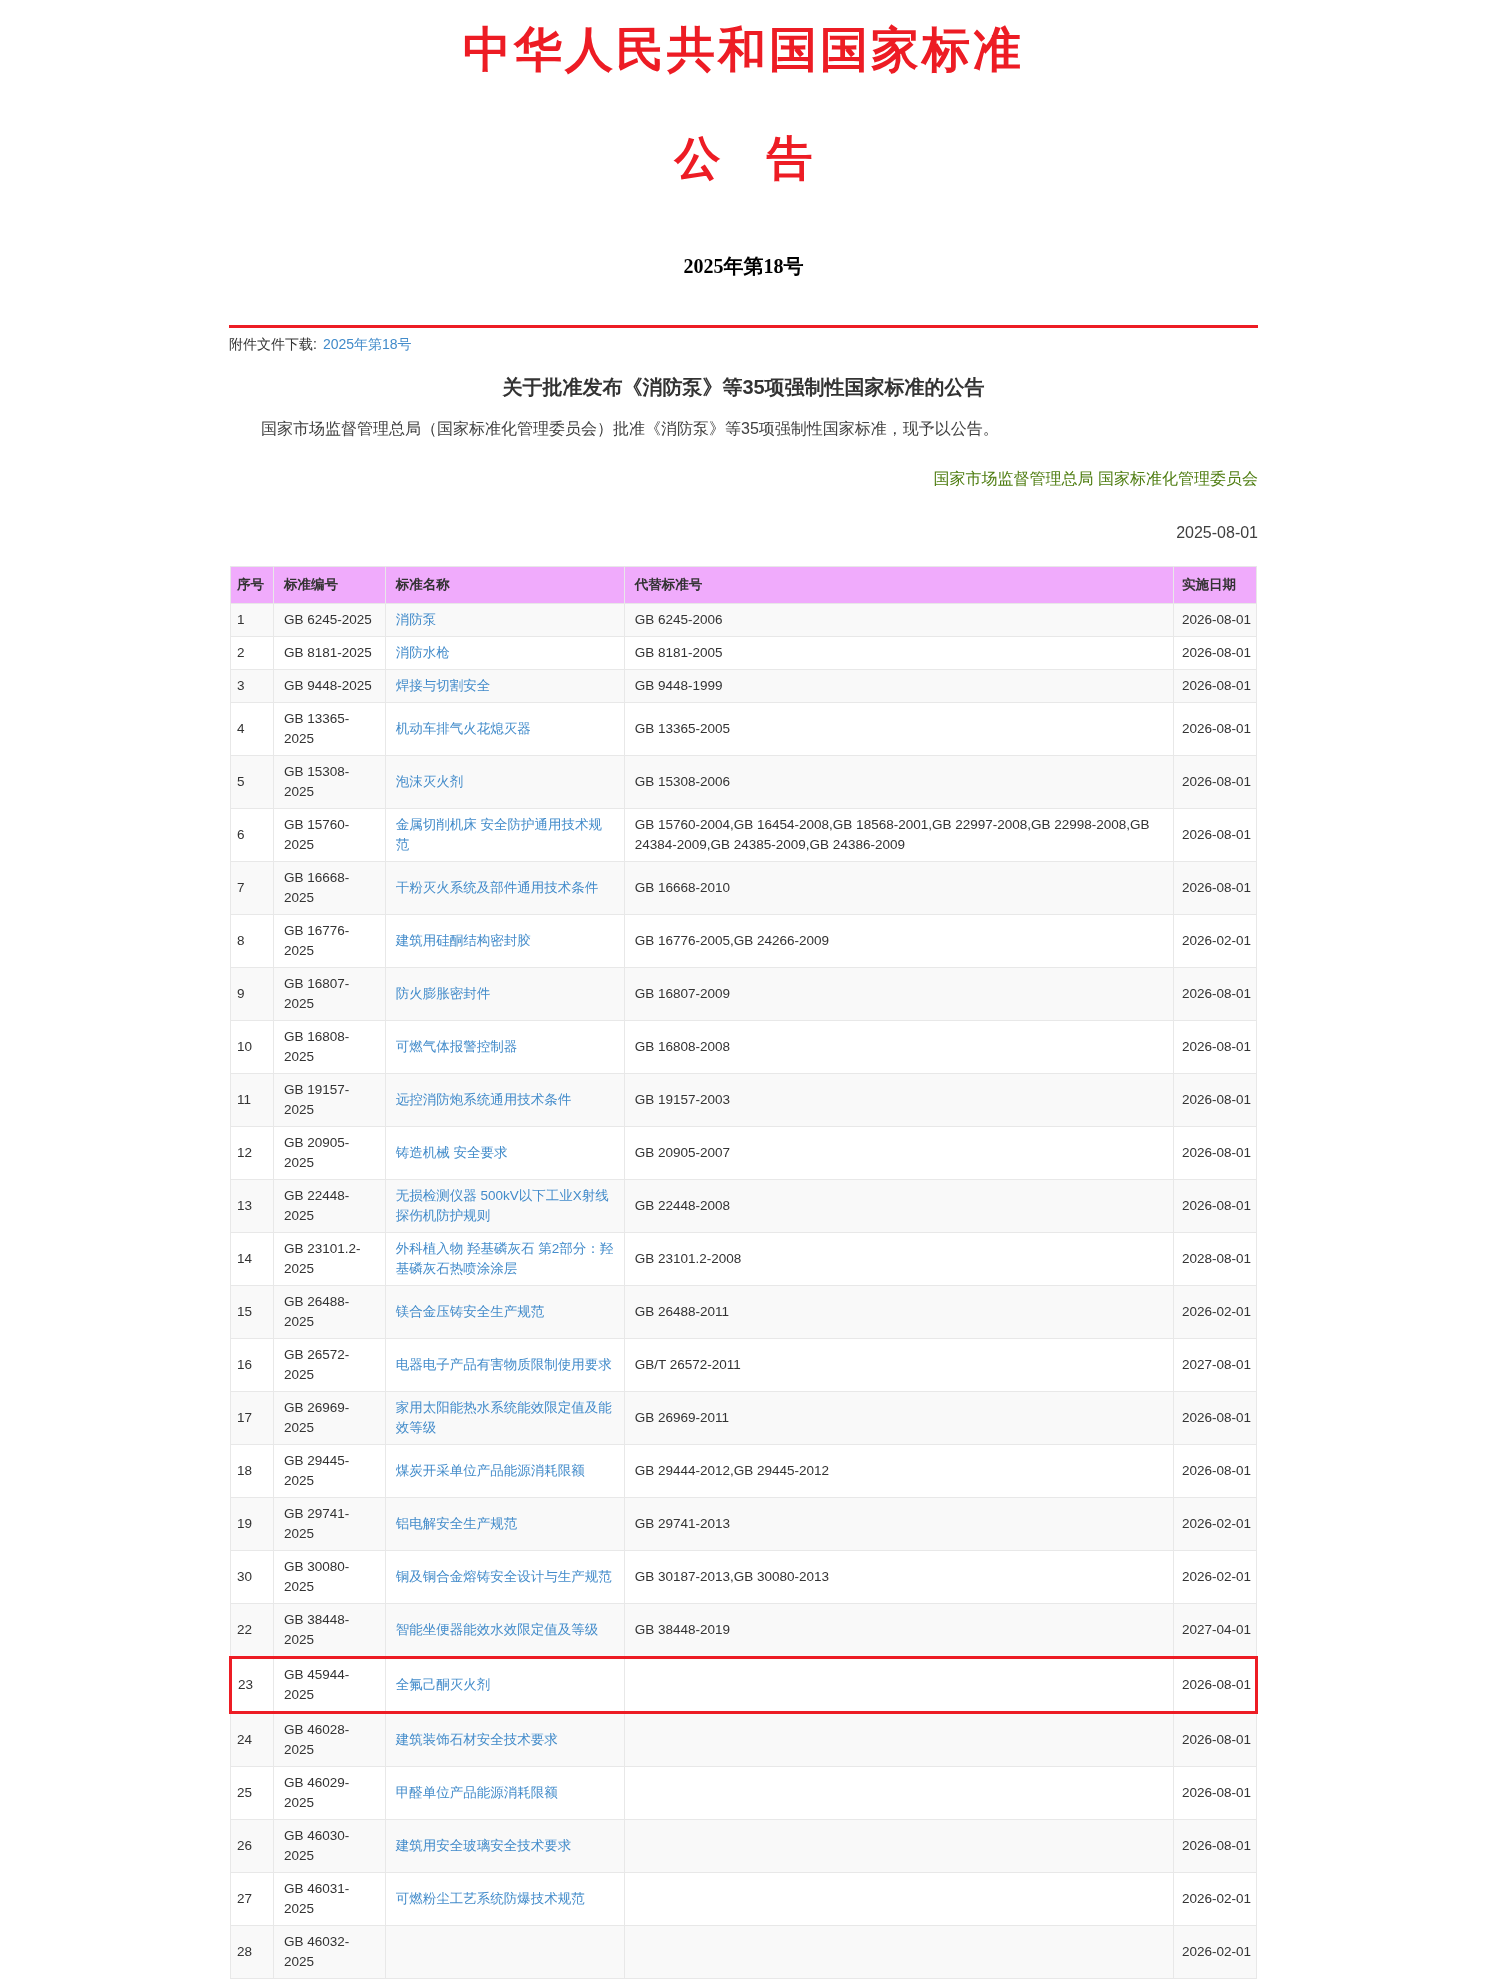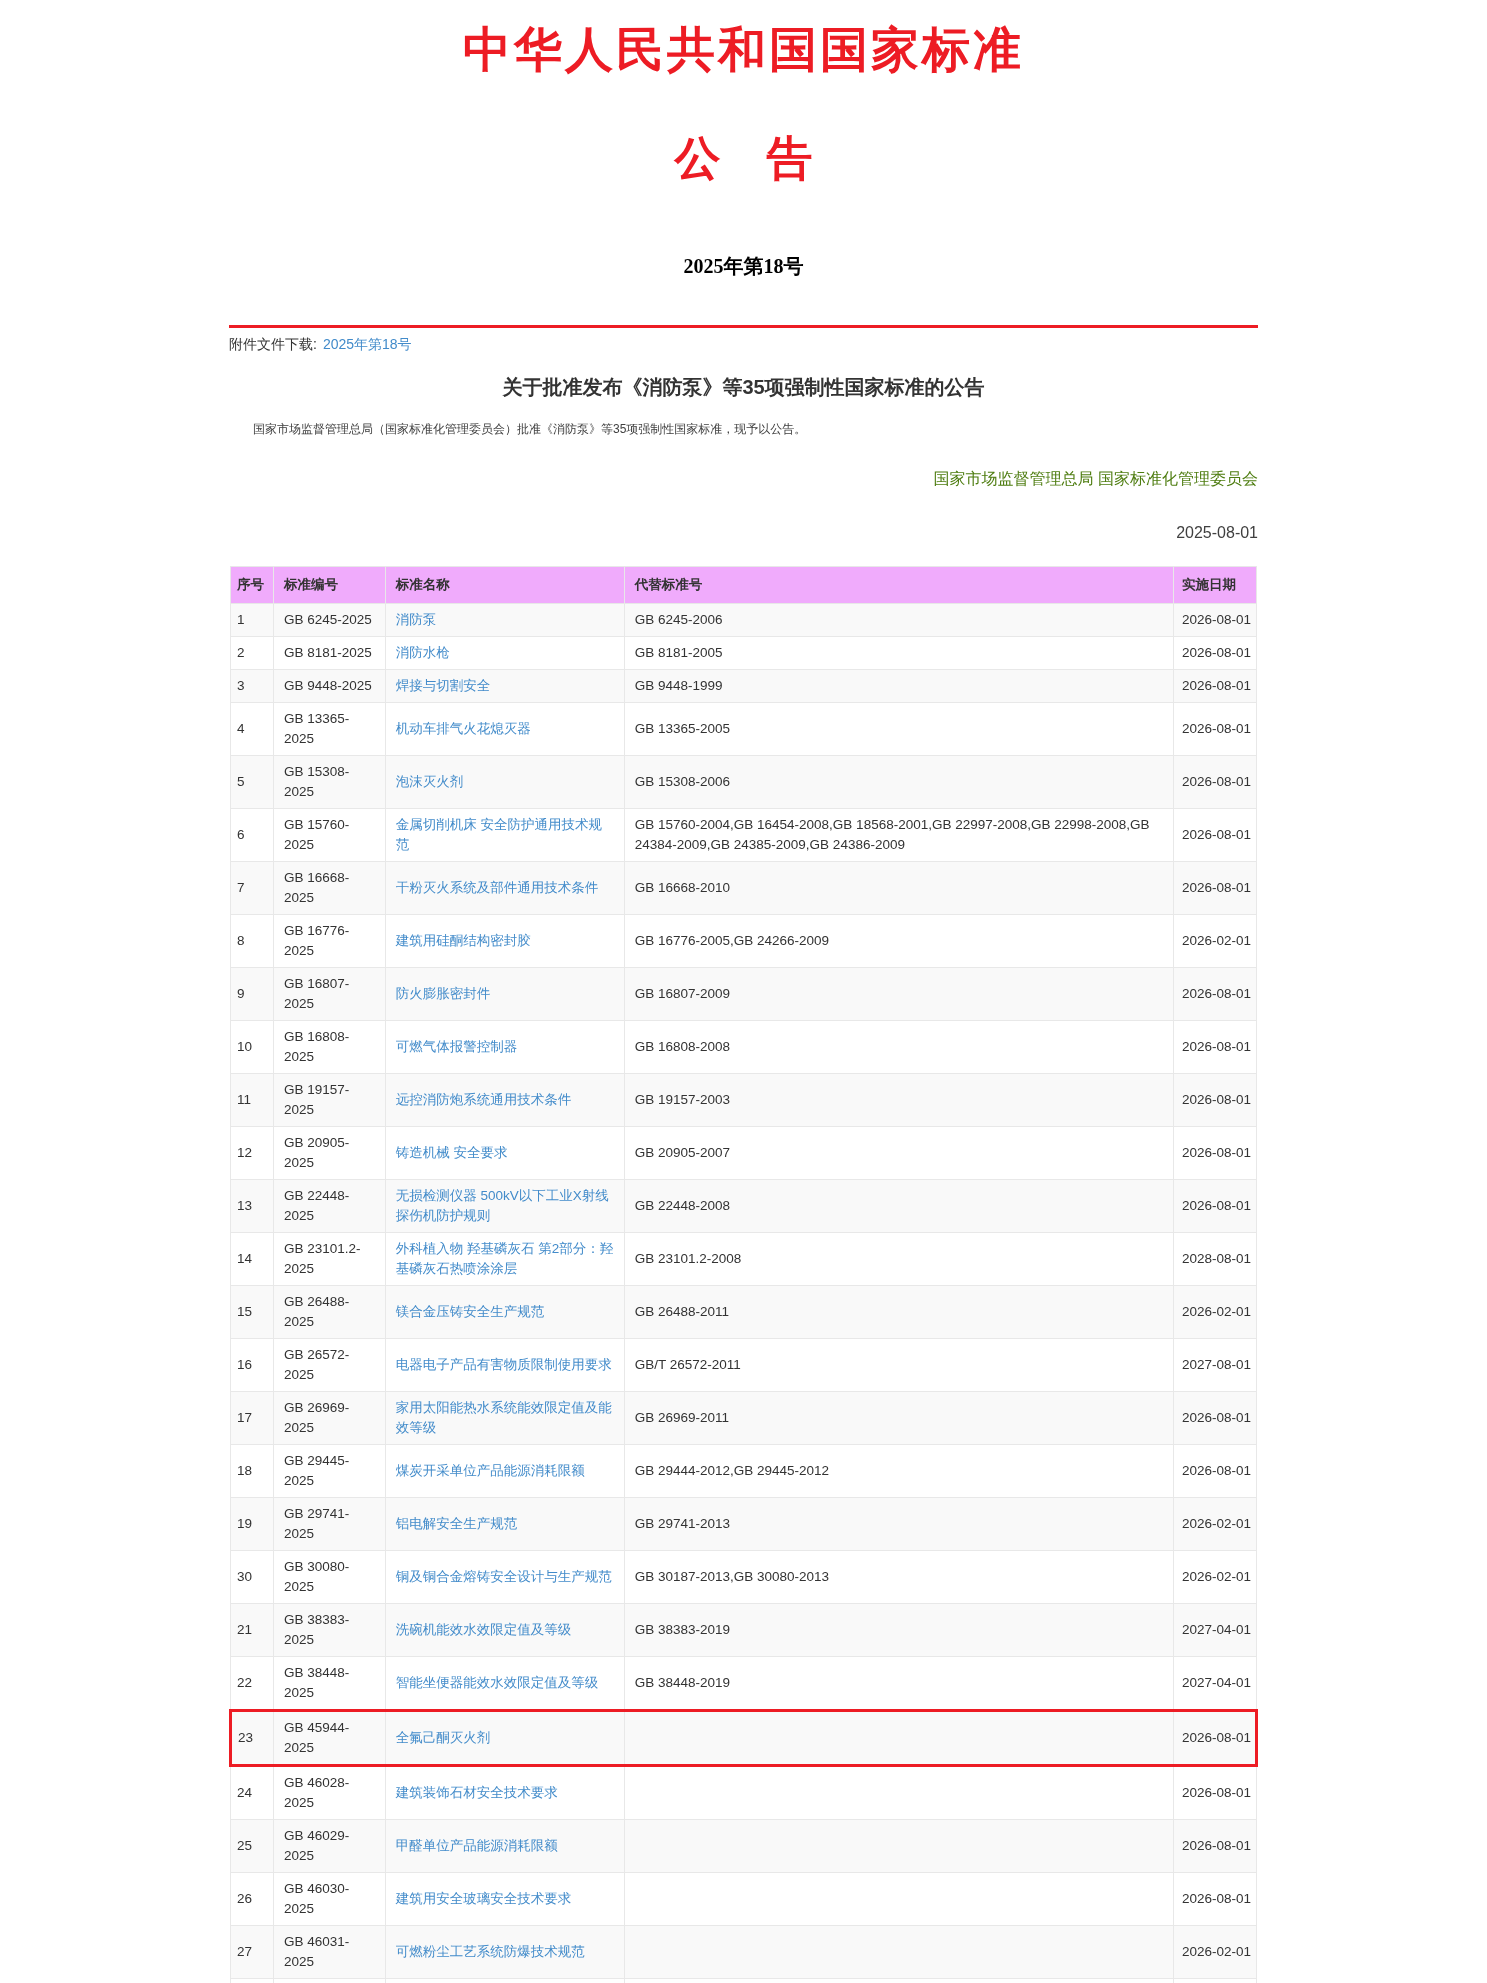--- a/index.html
+++ b/index.html
@@ -53,21 +53,21 @@
     font-size:14px;line-height:20px;color:#333;
   }
   .attachment a{color:var(--link);text-decoration:none;margin-left:6px;cursor:pointer;}
   .doc-title{
     margin:20px 0 0;
     text-align:center;
     font-size:20px;line-height:26px;font-weight:bold;color:#333;
   }
   .body-text{
     margin:18px 0 0;
-    font-size:12px;line-height:22px;color:#404040;
+    font-size:16px;line-height:22px;color:#404040;
     text-indent:2em;
   }
   .signature{
     margin:28px 0 0;
     text-align:right;
     font-size:16px;line-height:22px;color:#4d7c0f;
   }
   .sign-date{
     margin:32px 0 0;
     text-align:right;
@@ -282,27 +282,20 @@
           <td class="col-date">2026-02-01</td>
         </tr>
         <tr>
           <td class="col-no">30</td>
           <td class="col-code">GB 30080-2025</td>
           <td class="col-name"><a class="name-link">铜及铜合金熔铸安全设计与生产规范</a></td>
           <td class="col-replaced">GB 30187-2013,GB 30080-2013</td>
           <td class="col-date">2026-02-01</td>
         </tr>
         <tr>
-          <td class="col-no">21</td>
-          <td class="col-code">GB 38383-2025</td>
-          <td class="col-name"><a class="name-link">洗碗机能效水效限定值及等级</a></td>
-          <td class="col-replaced">GB 38383-2019</td>
-          <td class="col-date">2027-04-01</td>
-        </tr>
-        <tr>
           <td class="col-no">22</td>
           <td class="col-code">GB 38448-2025</td>
           <td class="col-name"><a class="name-link">智能坐便器能效水效限定值及等级</a></td>
           <td class="col-replaced">GB 38448-2019</td>
           <td class="col-date">2027-04-01</td>
         </tr>
         <tr class="highlight">
           <td class="col-no">23</td>
           <td class="col-code">GB 45944-2025</td>
           <td class="col-name"><a class="name-link">全氟己酮灭火剂</a></td>

